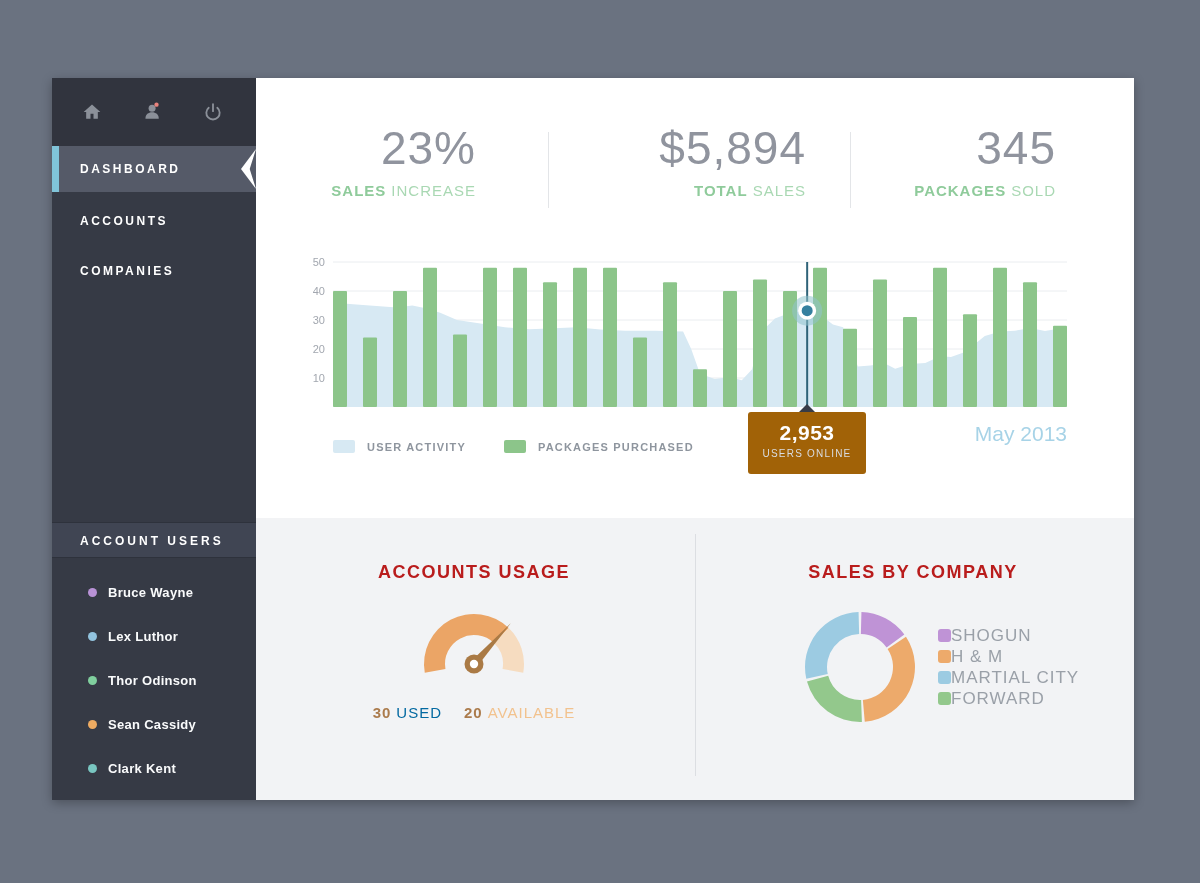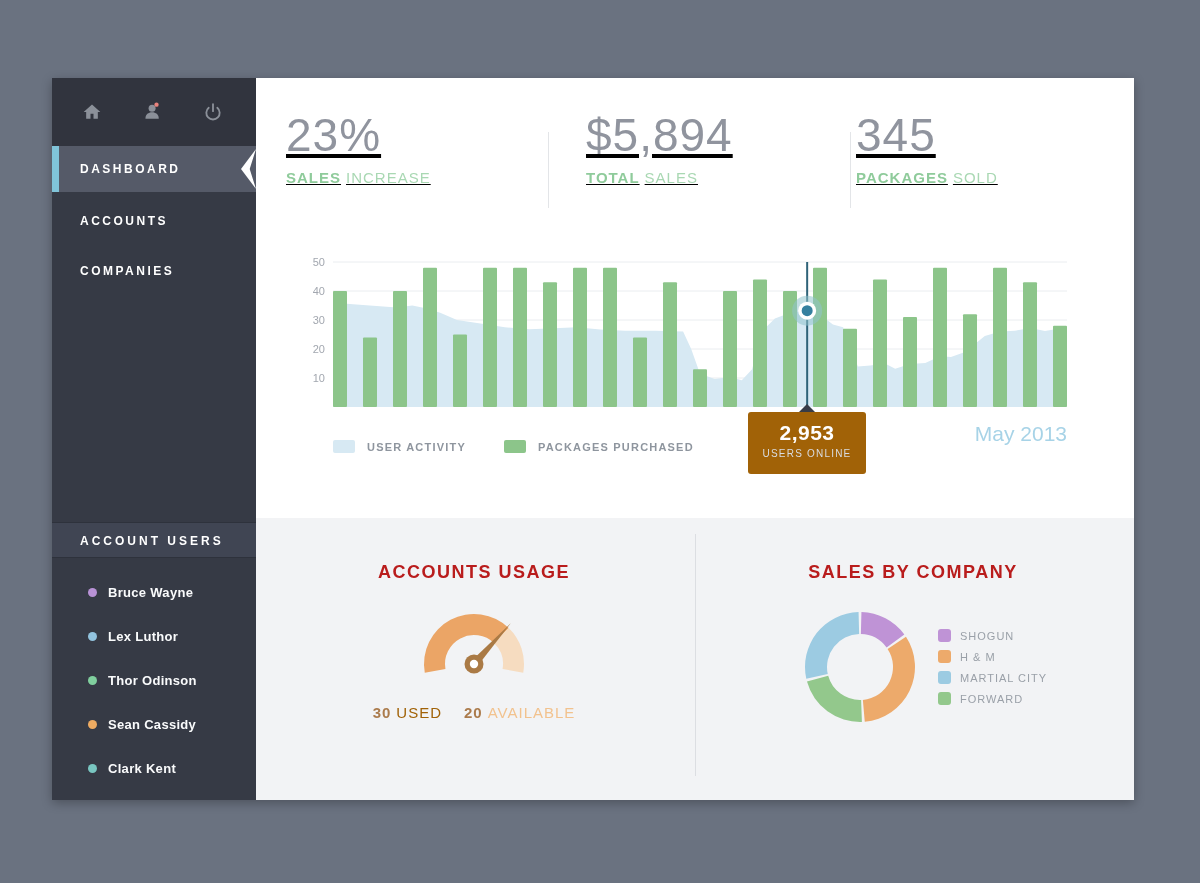--- a/index.html
+++ b/index.html
@@ -35,21 +35,21 @@
     border-top:1px solid #2e323c; border-bottom:1px solid #2e323c;
   }
   .user-list { position:absolute; left:0; top:492px; width:100%; }
   .user-row { height:44px; display:flex; align-items:center; cursor:pointer; }
   .user-dot { width:9px; height:9px; border-radius:50%; margin-left:36px; }
   .user-name { margin-left:11px; color:#fafbfc; font-size:13px; font-weight:bold; letter-spacing:.3px; }
   
   .main { position:absolute; left:204px; top:0; width:878px; height:722px; background:#ffffff; }
   .bottom-section { position:absolute; left:0; top:440px; width:878px; height:282px; background:#f2f3f5; }
   
-  .stat { position:absolute; top:33px; text-align:left;text-decoration:underline; }
+  .stat { position:absolute; top:46px; text-align:right; }
   .stat-value { font-size:46px; font-weight:300; color:#90949e; letter-spacing:1px; line-height:48px; }
   .stat-label { margin-top:10px; font-size:15px; letter-spacing:1px; color:#a9d8b3; }
   .stat-label b { color:#8fcb9b; margin-right:5px; }
   .stat-divider { position:absolute; top:54px; width:1px; height:76px; background:#e3e5e8; }
   
   .y-labels { position:absolute; left:35px; top:184px; width:34px; height:145px; }
   .y-labels span { position:absolute; right:0; font-size:11px; color:#a2a7af; }
   .plot { position:absolute; left:77px; top:184px; width:734px; height:145px; }
   .chart-legend { position:absolute; left:77px; top:362px; display:flex; gap:38px; align-items:center; }
   .chart-legend .item { display:flex; align-items:center; }
@@ -66,27 +66,27 @@
   }
   .tooltip .val { color:#ffffff; font-size:21px; font-weight:bold; letter-spacing:.5px; }
   .tooltip .lbl { margin-top:3px; font-size:10px; letter-spacing:1.2px; color:#d9dce1; }
   
   .panel-title { position:absolute; top:484px; width:360px; text-align:center; font-size:18px; font-weight:bold; letter-spacing:1.5px; color:#b91c1c; }
   .v-divider { position:absolute; left:439px; top:456px; width:1px; height:242px; background:#dcdee2; }
   .gauge-svg { position:absolute; left:158px; top:524px; }
   .usage-line { position:absolute; left:38px; top:626px; width:360px; display:flex; justify-content:center; gap:22px; }
   .usage-line .pair { font-size:15px; letter-spacing:1px; }
   .usage-line .num { font-weight:bold; color:#ab7b4c; margin-right:5px; }
-  .usage-line .w-used { color:#a16207; }
+  .usage-line .w-used { color:#0369a1; }
   .usage-line .w-avail { color:#f2c28e; }
   .donut-svg { position:absolute; left:544px; top:529px; }
   .donut-legend { position:absolute; left:682px; top:551px; }
   .donut-legend .item { display:flex; align-items:center; margin-bottom:8px; height:13px; }
   .donut-legend .sq { width:13px; height:13px; border-radius:3px; }
-  .donut-legend .lbl { margin-left:9px; font-size:11px; letter-spacing:1px; color:#9aa0a8; }
+  .donut-legend .lbl { margin-left:0; font-size:17px; letter-spacing:1px; color:#9aa0a8; }
 </style>
 </head>
 <body>
 
 <div class="card">
 
   <div class="sidebar">
     <div class="topbar">
       <span>
         <svg width="20" height="20" viewBox="0 0 24 24">

